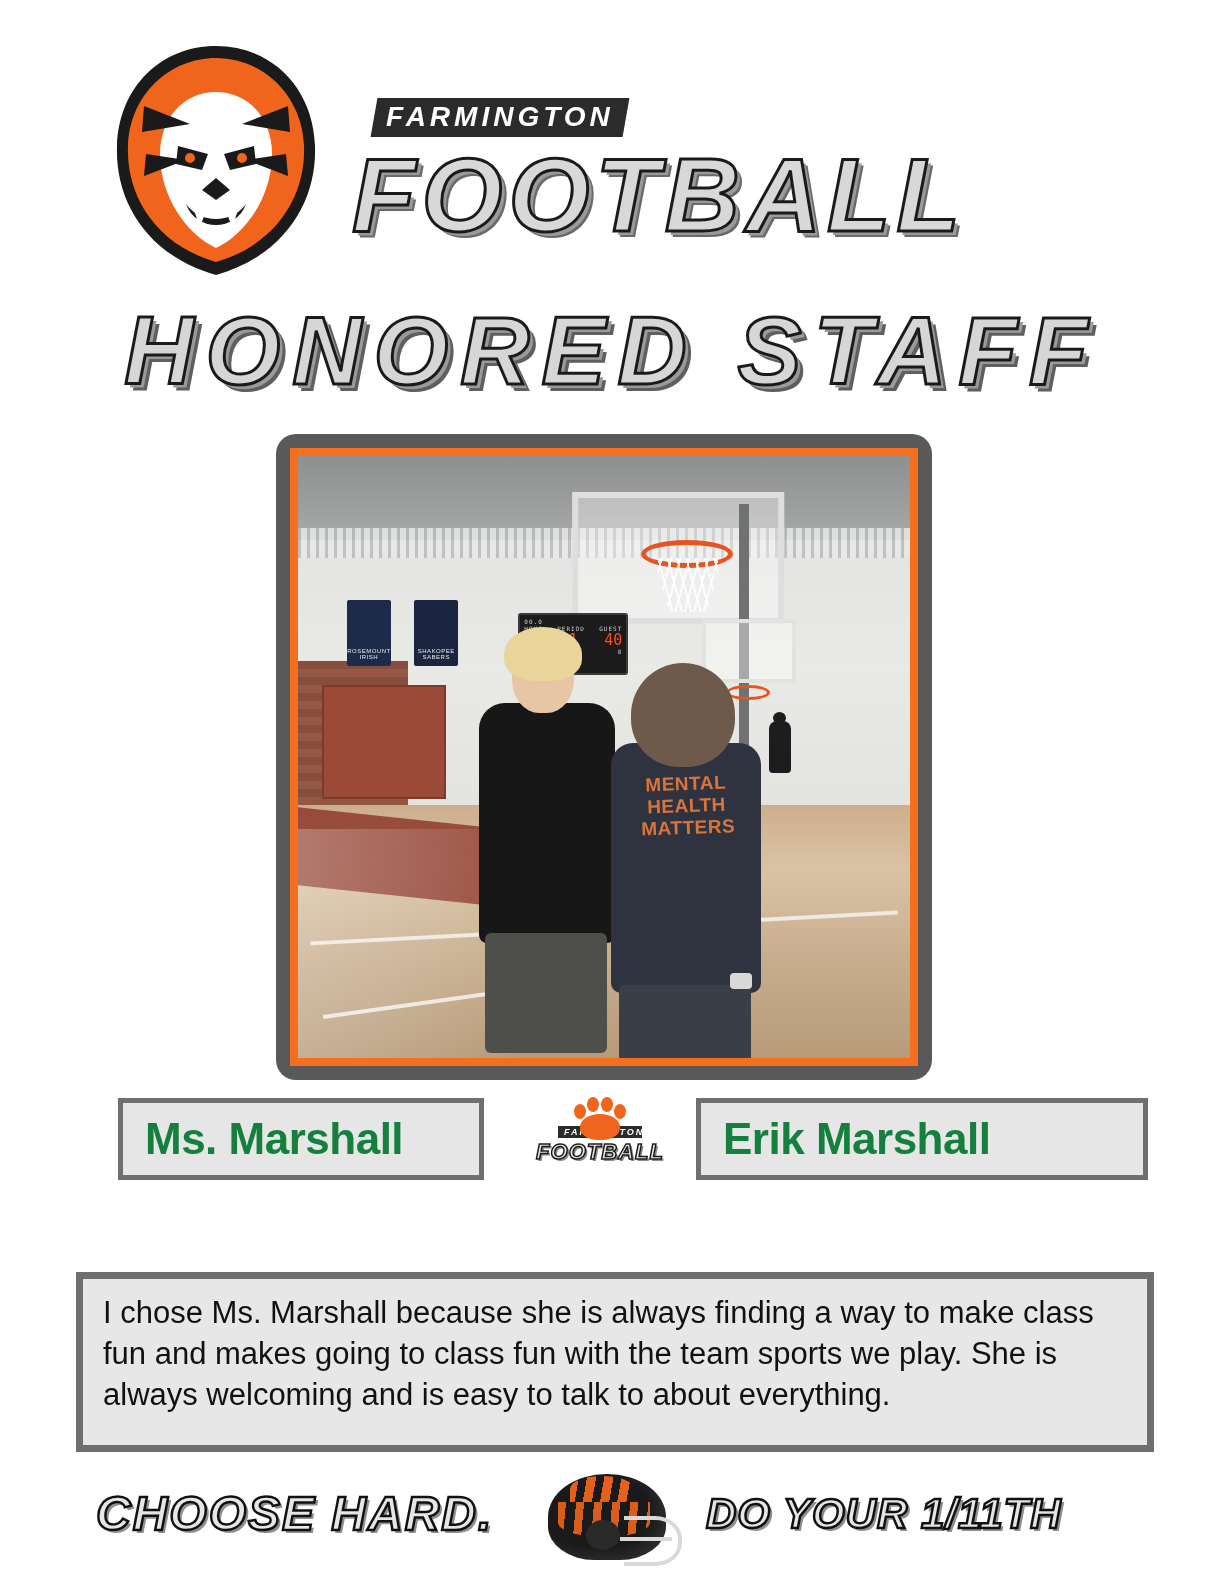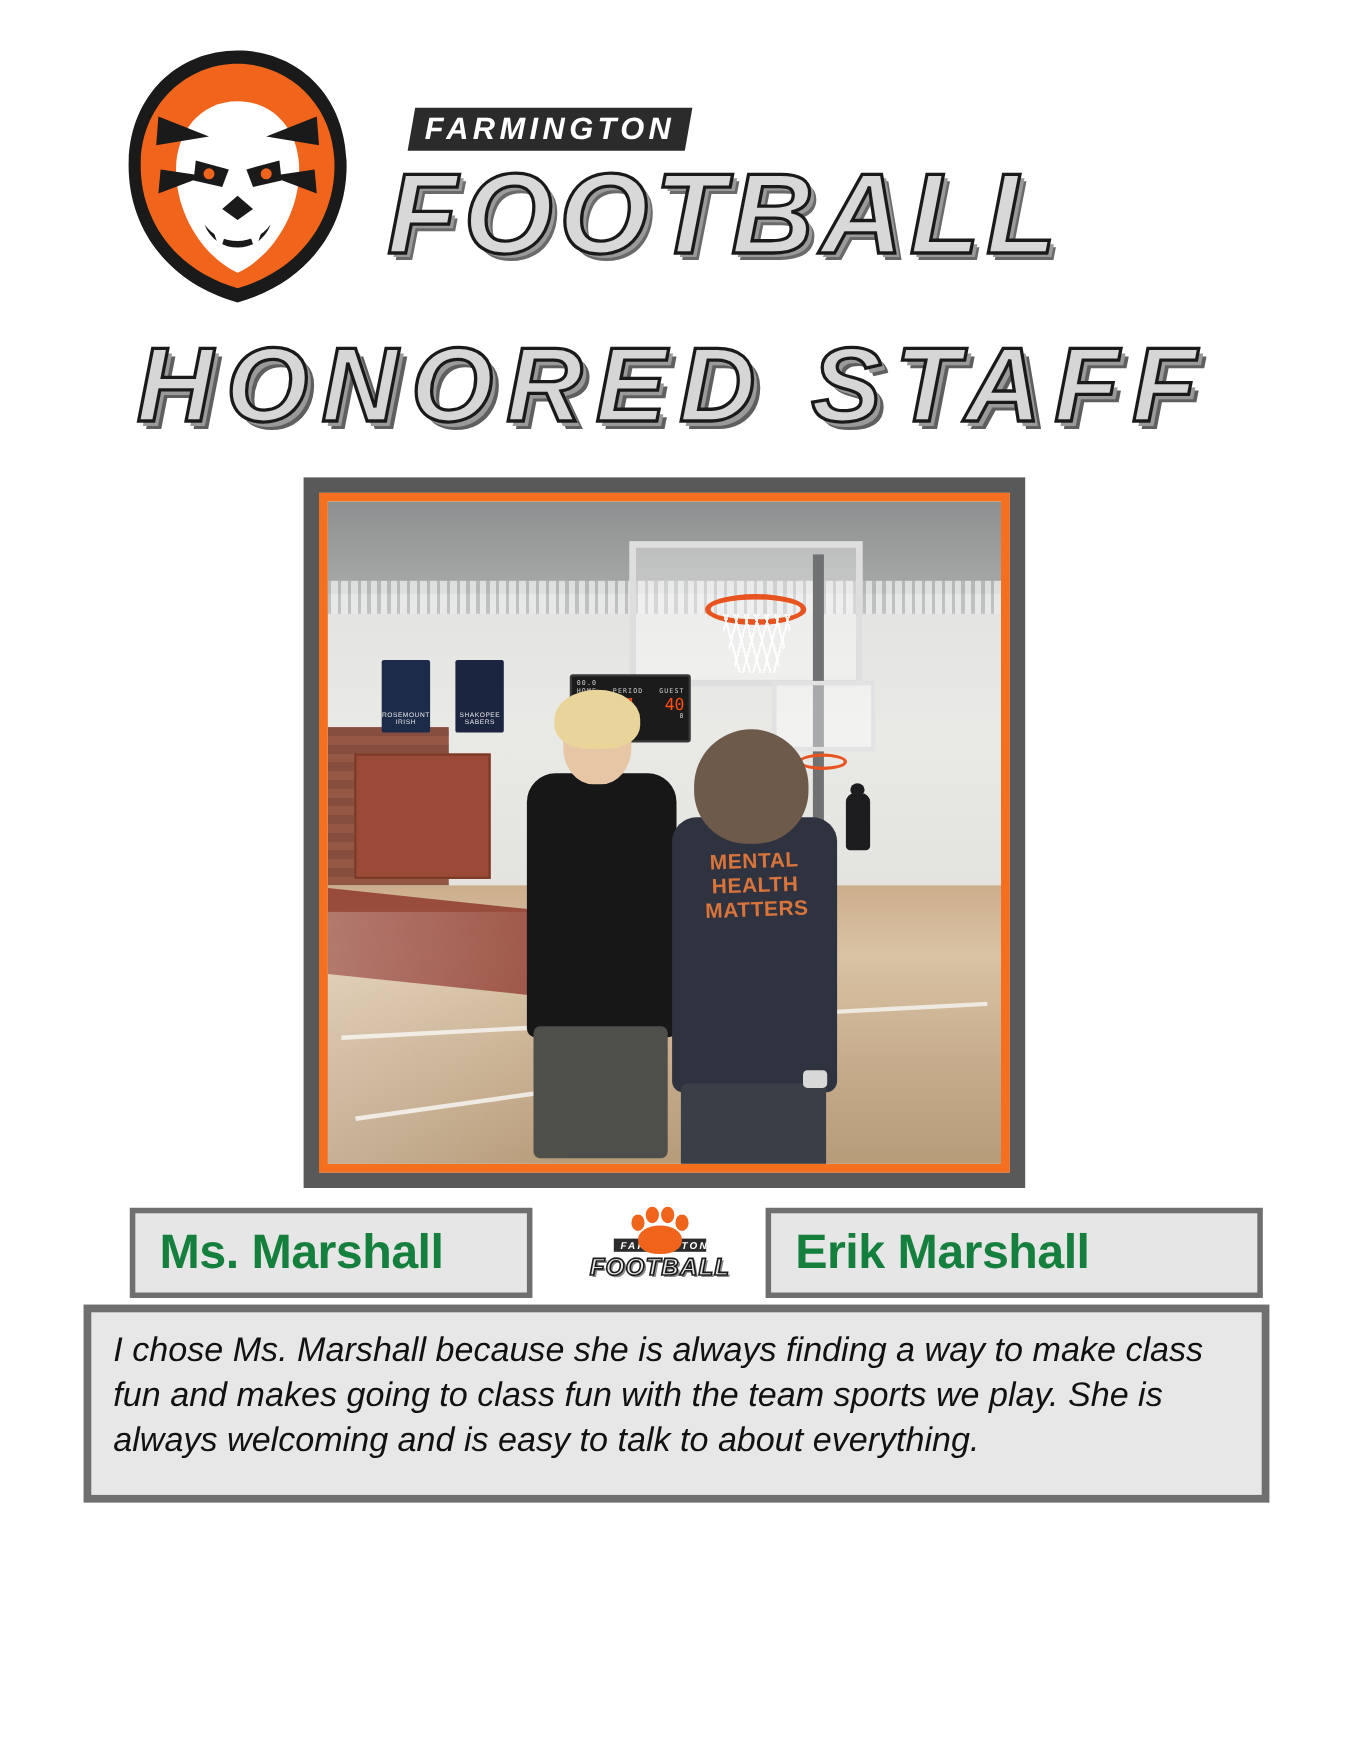--- a/index.html
+++ b/index.html
@@ -100,20 +100,21 @@
   
   .photo-frame {
     position: absolute;
     left: 276px;
     top: 434px;
     width: 656px;
     height: 646px;
     background: #595959;
     padding: 0;
     box-sizing: border-box;
+    border-radius: 20px;
   }
   .photo-inner {
     position: absolute;
     left: 14px; top: 14px;
     width: 628px;
     height: 618px;
     border: 8px solid #f4701f;
     box-sizing: border-box;
     overflow: hidden;
     background: #cfcfcf;
@@ -336,27 +337,26 @@
     letter-spacing:1px;
     color:#e9e9e9;
     -webkit-text-stroke: 1.5px #1a1a1a;
     text-shadow: 2px 2px 0 #8a8a8a;
     margin-top:1px;
   }
 
   
   .quote-box {
     position:absolute;
-    left:76px; top:1186px;
+    left:76px; top:1272px;
     width:1078px; height:180px;
     background:#e7e7e7;
     border:7px solid #6f6f6f;
     box-sizing:border-box;
     padding:14px 18px 0 20px;
-    font-style:italic;
   }
   .quote-text {
     font-family:"Liberation Sans", sans-serif;
     font-size:31px;
     line-height:1.32;
     color:#111111;
   }
 
   
   .footer {
@@ -568,16 +568,29 @@
 
     <div class="name-box right">
       <span class="name-text">Erik Marshall</span>
     </div>
   </div>
 
   <div class="quote-box">
     <div class="quote-text">I chose Ms. Marshall because she is always finding a way to make class fun and makes going to class fun with the team sports we play. She is always welcoming and is easy to talk to about everything.</div>
   </div>
 
+  <div class="footer">
+    <div class="slogan-left">CHOOSE HARD.</div>
+
+    <div class="helmet">
+      <div class="helmet-shell"></div>
+      <div class="helmet-stripe"></div>
+      <div class="helmet-stripe2"></div>
+      <div class="helmet-ear"></div>
+      <div class="facemask"></div>
+    </div>
+
+    <div class="slogan-right">DO YOUR 1/11TH</div>
+  </div>
 
   <div class="page-edge-left"></div>
   <div class="page-edge-right"></div>
 </div>
 
 </body></html>

